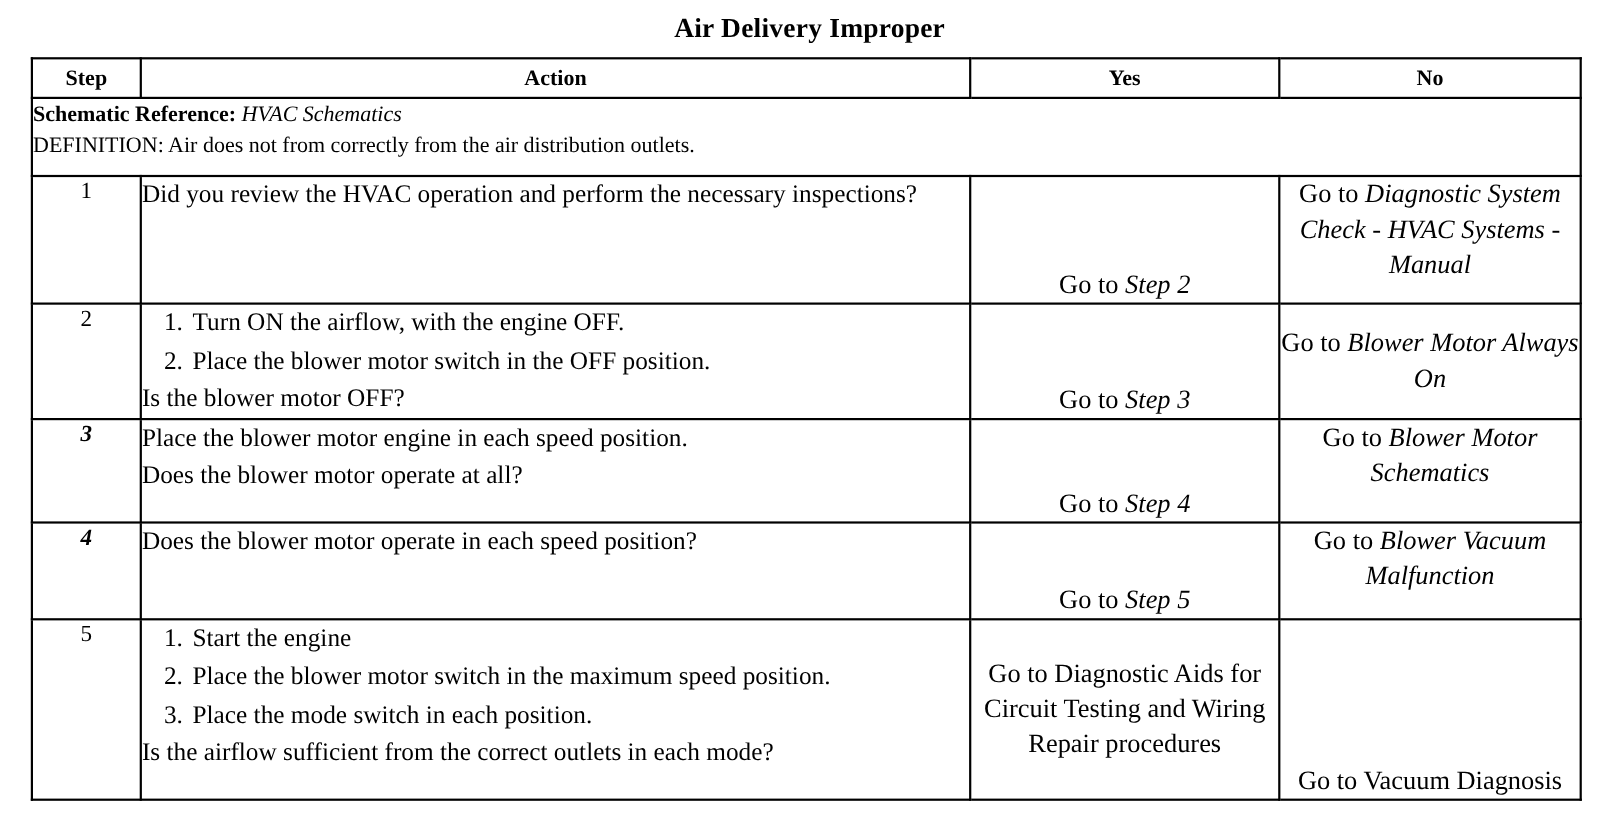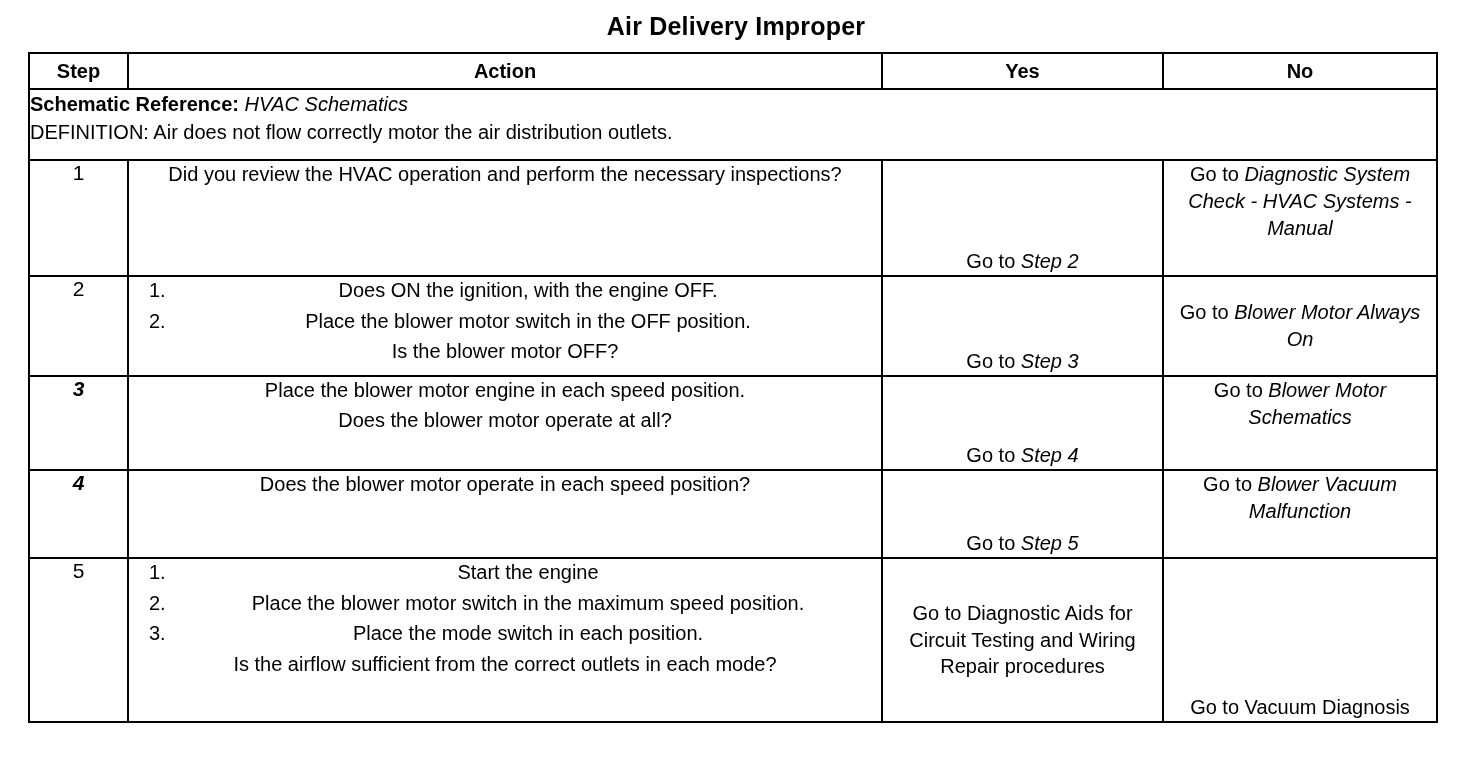--- a/index.html
+++ b/index.html
@@ -12,20 +12,21 @@
     height: 762px;
     font-family: "Liberation Sans", sans-serif;
     color: #000000;
     overflow: hidden;
   }
   .page {
     position: relative;
     width: 1472px;
     height: 762px;
     background: #ffffff;
+    font-family: Liberation Serif, serif;
   }
 
   
   .doc-title {
     position: absolute;
     left: 0;
     top: 14px;
     width: 1472px;
     text-align: center;
     font-size: 25px;
@@ -82,24 +83,23 @@
   
   .step-cell {
     text-align: center;
     vertical-align: middle;
     font-size: 21px;
   }
   .step-cell.ital { font-style: italic; font-weight: bold; }
 
   .action-cell {
     padding: 6px 10px 6px 14px;
-    font-size: 20px;
+    font-size: 23px;
     line-height: 1.38;
     vertical-align: top;
-    text-align: center;
   }
   .action-cell p {
     margin: 0 0 2px 0;
   }
   .olist {
     margin: 0 0 1px 0;
     padding: 0;
     list-style: none;
   }
   .olist li {
@@ -109,21 +109,21 @@
     line-height: 1.38;
   }
   .olist li .num {
     position: absolute;
     left: 20px;
     top: 0;
   }
 
   .ans-cell {
     text-align: center;
-    font-size: 20px;
+    font-size: 24px;
     line-height: 1.34;
     padding: 5px 6px 6px 6px;
   }
   .ans-cell.top    { vertical-align: top; }
   .ans-cell.middle { vertical-align: middle; }
   .ans-cell.bottom { vertical-align: bottom; padding-bottom: 0; }
   .ans-cell .i { font-style: italic; }
 
   
   tr.r1 td { height: 114px; }
@@ -158,21 +158,21 @@
     <tbody>
 
       <tr class="rdef">
         <td class="def-cell" colspan="4">
           <div class="def-line">
             <span class="b">Schematic Reference:</span>
             <span class="i">HVAC Schematics</span>
           </div>
           <div class="def-line">
             <span>DEFINITION:</span>
-            <span>Air does not flow correctly motor the air distribution outlets.</span>
+            <span>Air does not from correctly from the air distribution outlets.</span>
           </div>
         </td>
       </tr>
 
       <tr class="r1">
         <td class="step-cell">1</td>
         <td class="action-cell">
           <p>Did you review the HVAC operation and perform the necessary inspections?</p>
         </td>
         <td class="ans-cell bottom">
@@ -180,21 +180,21 @@
         </td>
         <td class="ans-cell top">
           <span>Go to </span><span class="i">Diagnostic System Check - HVAC Systems - Manual</span>
         </td>
       </tr>
 
       <tr class="r2">
         <td class="step-cell">2</td>
         <td class="action-cell">
           <ul class="olist">
-            <li><span class="num">1.</span><span>Does ON the ignition, with the engine OFF.</span></li>
+            <li><span class="num">1.</span><span>Turn ON the airflow, with the engine OFF.</span></li>
             <li><span class="num">2.</span><span>Place the blower motor switch in the OFF position.</span></li>
           </ul>
           <p>Is the blower motor OFF?</p>
         </td>
         <td class="ans-cell bottom">
           <span>Go to </span><span class="i">Step 3</span>
         </td>
         <td class="ans-cell middle">
           <span>Go to </span><span class="i">Blower Motor Always On</span>
         </td>

